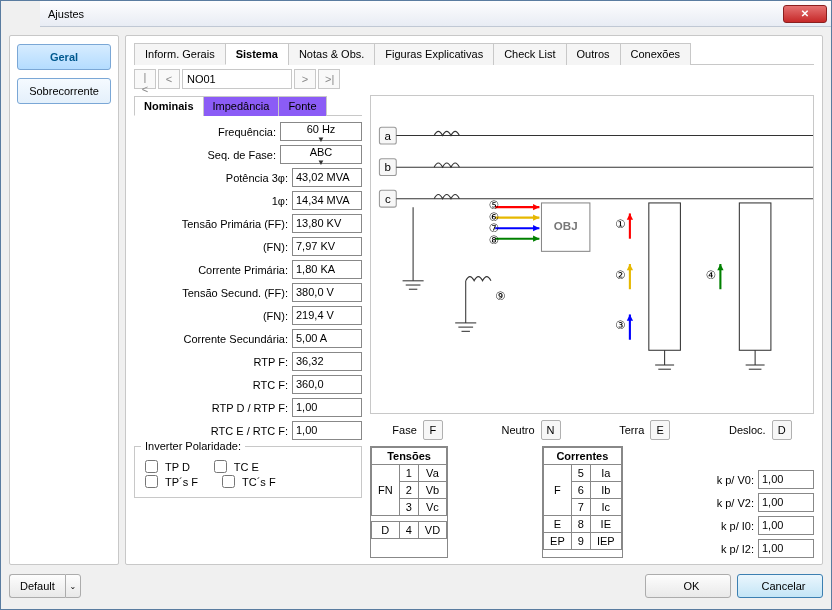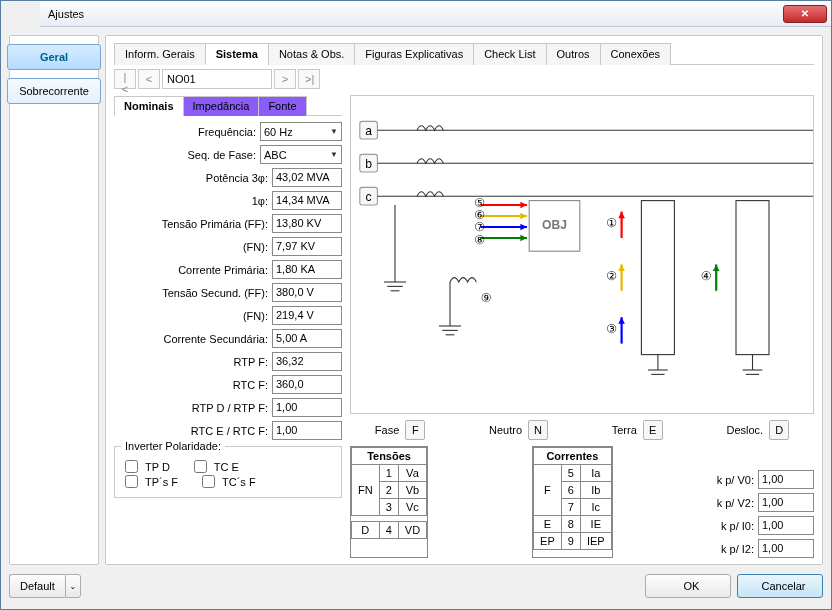--- a/index.html
+++ b/index.html
@@ -3,40 +3,40 @@
 <meta charset="utf-8">
 <style>
   * { box-sizing: border-box; font-family: "Segoe UI", Tahoma, sans-serif; font-size: 11px; }
   body { margin: 0; background: #fff; }
   .window { width: 832px; height: 610px; border: 1px solid #5a7ca0; background: #f0f0f0; position: relative; }
   .titlebar { height: 26px; background: linear-gradient(#fdfdfe,#e8ecf4); border-bottom: 1px solid #c0c8d4; display: flex; align-items: center; padding: 0 4px; margin-left: 39px; }
   .titlebar .title { flex: 1; padding-left: 4px; }
   .close-btn { width: 44px; height: 18px; background: linear-gradient(#e57373,#c62828); border: 1px solid #8a1f1f; border-radius: 3px; color: #fff; display: flex; align-items: center; justify-content: center; font-size: 10px; font-weight: bold; cursor: pointer; }
   .body { position: absolute; top: 26px; bottom: 0; left: 0; right: 0; padding: 8px; display: flex; flex-direction: column; }
   .main-row { flex: 1; display: flex; gap: 6px; }
-  .side-panel { width: 90px; border: 1px solid #c8c8c8; background: #fff; padding: 8px 6px; display: flex; flex-direction: column; gap: 8px; align-items: center; border-radius: 2px;}
+  .side-panel { width: 110px; border: 1px solid #c8c8c8; background: #fff; padding: 8px 6px; display: flex; flex-direction: column; gap: 8px; align-items: center; border-radius: 2px;}
   .big-btn { width: 94px; height: 26px; border: 1px solid #7aa7d6; border-radius: 3px; background: linear-gradient(#f5faff,#e4f0fb); cursor: pointer; }
   .big-btn.active { background: linear-gradient(#d6ecff,#b4dcff); color: #00598f; font-weight: 600; }
   .content-panel { flex: 1; border: 1px solid #c8c8c8; background: #fff; border-radius: 2px; padding: 6px 8px; display: flex; flex-direction: column; }
   .tabs { display: flex; border-bottom: 1px solid #c8c8c8; }
   .tab { padding: 4px 10px; border: 1px solid #c8c8c8; border-bottom: none; background: #f5f5f5; margin-right: -1px; cursor: pointer; position: relative; top: 1px; }
   .tab.active { background: #fff; font-weight: bold; border-bottom: 1px solid #fff; }
   .nav-row { display: flex; align-items: center; gap: 2px; margin: 4px 0 6px 0; }
   .nav-btn { width: 22px; height: 20px; border: 1px solid #c8c8c8; background: #f9f9f9; color: #888; cursor: pointer; }
   .nav-field { width: 110px; height: 20px; border: 1px solid #c8c8c8; padding: 0 4px; background: #fff; }
   .inner-area { flex: 1; display: flex; gap: 8px; }
   .left-col { width: 228px; display: flex; flex-direction: column; }
   .subtabs { display: flex; border-bottom: 1px solid #c8c8c8; margin-bottom: 6px; }
   .subtab { padding: 3px 9px; border: 1px solid #c8c8c8; border-bottom: none; background: #8b5cf6; margin-right: -1px; cursor: pointer; position: relative; top: 1px; }
   .subtab.active { background: #fff; font-weight: bold; border-bottom: 1px solid #fff;}
   .form-rows { display: flex; flex-direction: column; gap: 4px; }
   .frow { display: flex; align-items: center; justify-content: flex-end; gap: 4px; }
   .frow label { text-align: right; white-space: nowrap; }
   .frow .val { width: 70px; height: 19px; border: 1px solid #888; background: #fff; padding: 0 3px; line-height: 17px; }
-  .frow .sel { width: 82px; height: 19px; border: 1px solid #888; background: #fff; padding: 0 3px; display: flex; align-items: center; justify-content: space-between; }
+  .frow .sel { width: 82px; height: 19px; border: 1px solid #888; background: #fff; padding: 0 3px; display: flex; align-items: center; justify-content: space-between; flex-direction: column; }
   .sel .arrow { font-size: 8px; color: #333; }
   .invert-group { border: 1px solid #c8c8c8; margin-top: 6px; padding: 2px 6px 6px 6px; }
   .invert-group .grp-title { position: relative; top: -9px; background: #fff; padding: 0 4px; display: inline-block; }
   .chk-row { display: flex; gap: 20px; margin-top: -4px;}
   .chk { display: flex; align-items: center; gap: 4px; }
   .chk input { width: 13px; height: 13px; }
   .right-col { flex: 1; display: flex; flex-direction: column; }
   .diagram-box { flex: 1; border: 1px solid #c8c8c8; background: #fff; min-height: 270px; display:flex; align-items:center; justify-content:center;}
   .legend-row { display: flex; align-items: center; gap: 18px; padding: 6px 2px; justify-content: space-around;}
   .legend-item { display: flex; align-items: center; gap: 6px; }

